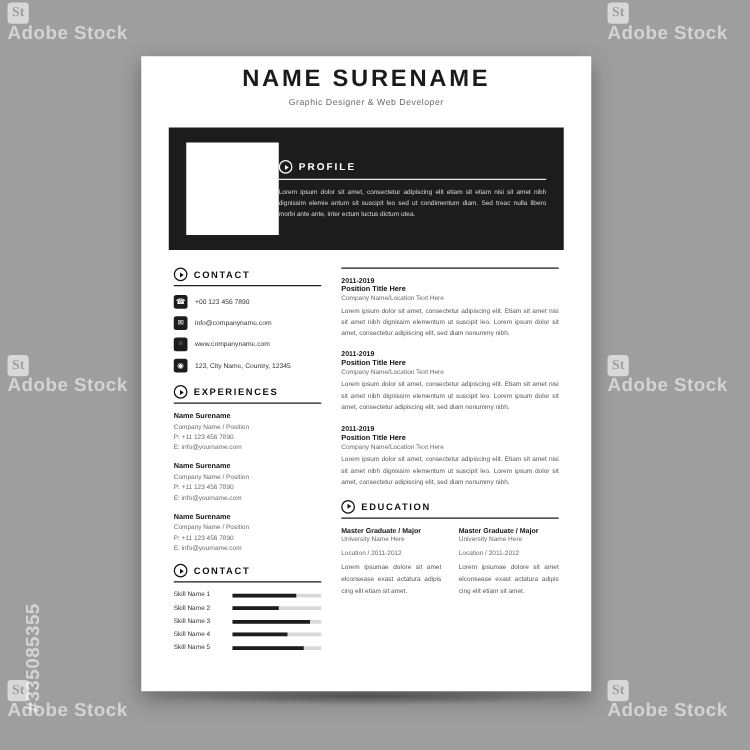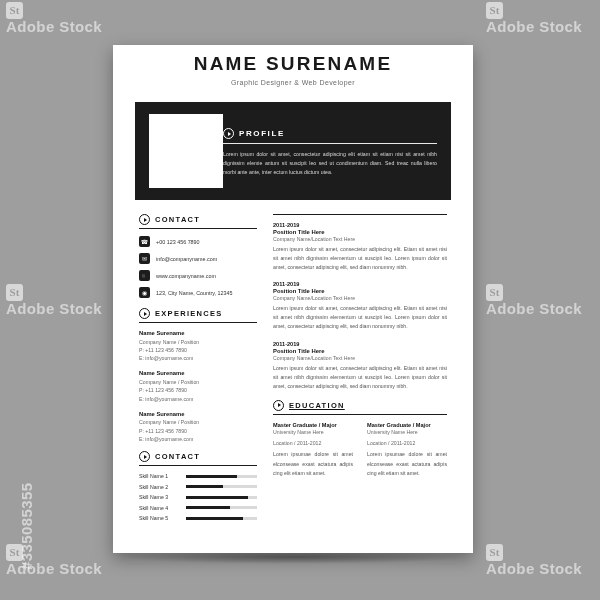--- a/index.html
+++ b/index.html
@@ -281,21 +281,21 @@
           <div class="exp-company">Company Name/Location Text Here</div>
           <div class="exp-text">Lorem ipsum dolor sit amet, consectetur adipiscing elit. Etiam sit amet nisi sit amet nibh dignissim elementum ut suscipit leo. Lorem ipsum dolor sit amet, consectetur adipiscing elit, sed diam nonummy nibh.</div>
         </div>
         <div class="exp">
           <div class="exp-date">2011-2019</div>
           <div class="exp-title">Position Title Here</div>
           <div class="exp-company">Company Name/Location Text Here</div>
           <div class="exp-text">Lorem ipsum dolor sit amet, consectetur adipiscing elit. Etiam sit amet nisi sit amet nibh dignissim elementum ut suscipit leo. Lorem ipsum dolor sit amet, consectetur adipiscing elit, sed diam nonummy nibh.</div>
         </div>
 
-        <div class="sec-head" style="margin-top:6px;text-decoration:underline;">
+        <div class="sec-head" style="margin-top:6px;">
           <span class="tri-circ">
               <span class="tri"></span>
             </span>
           <span>EDUCATION</span>
         </div>
         <div class="sec-rule"></div>
 
         <div class="edu-cols">
           <div class="edu">
             <div class="edu-deg">Master Graduate / Major</div>

